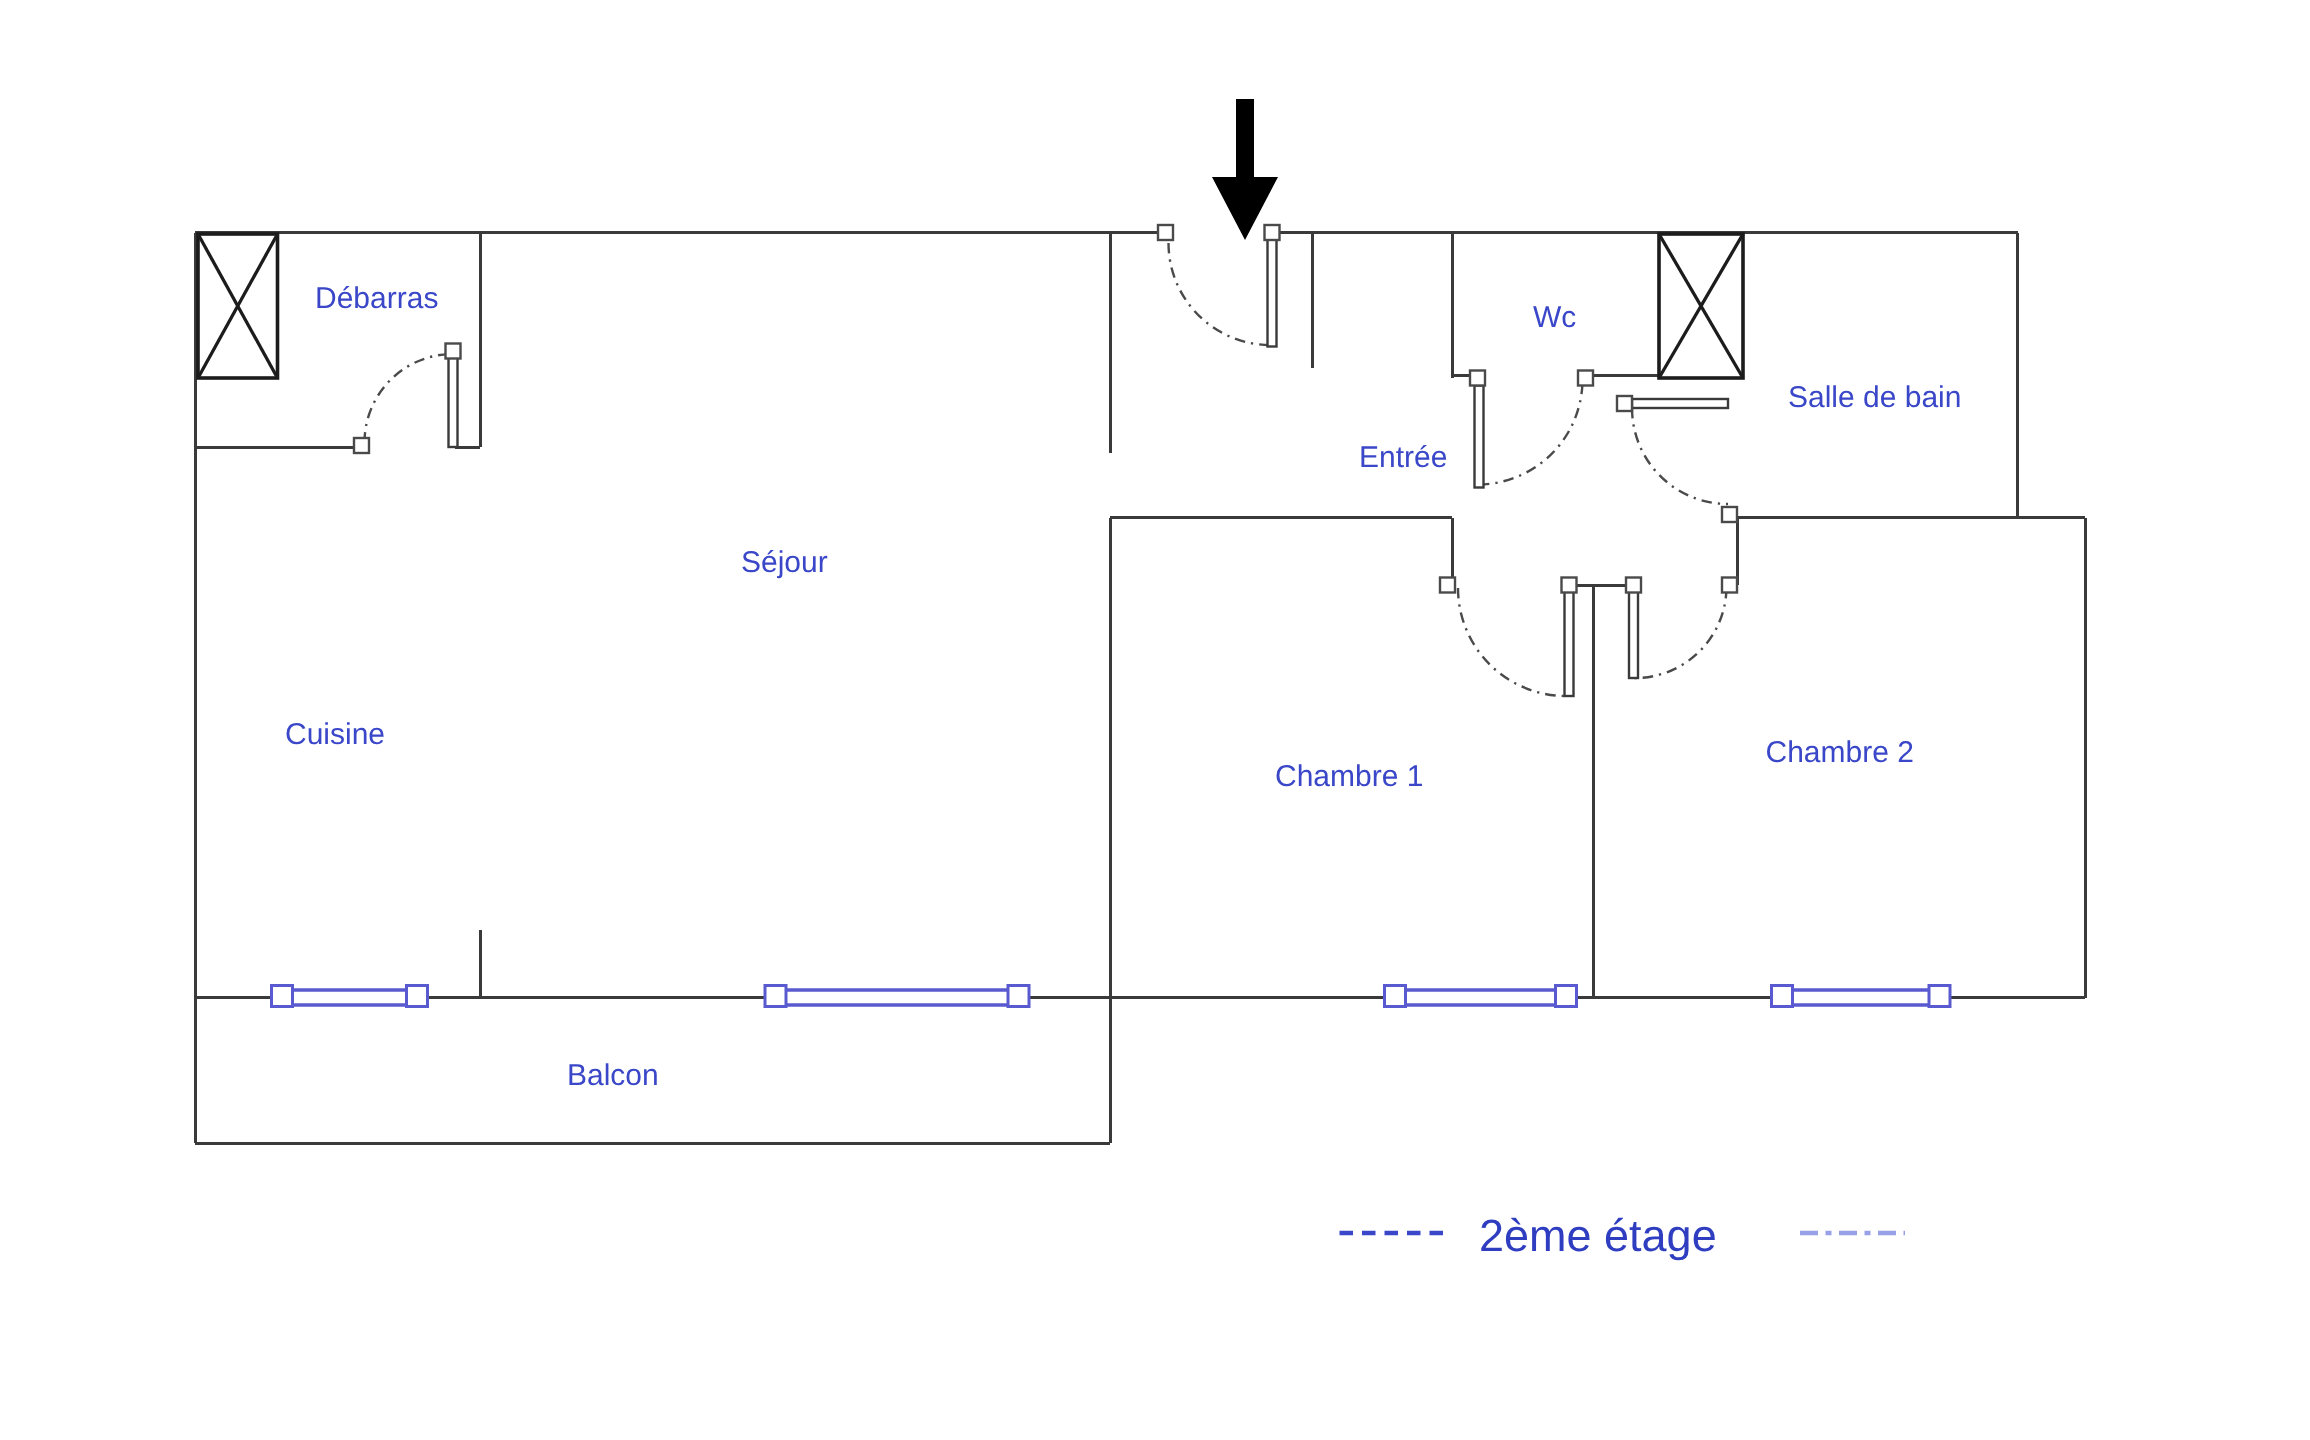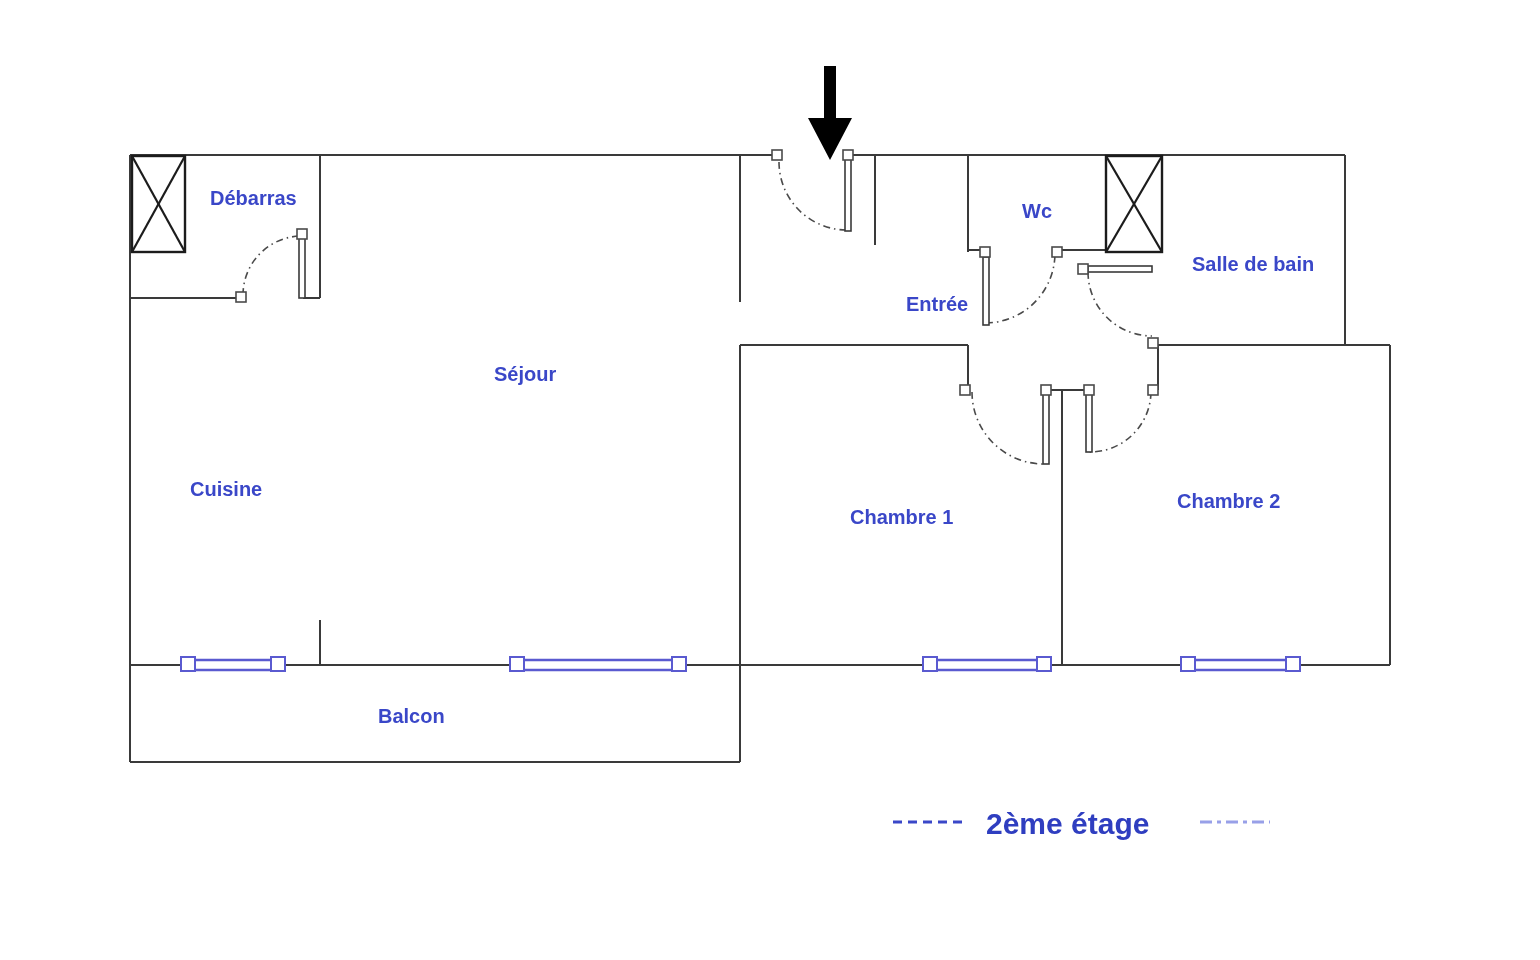--- a/index.html
+++ b/index.html
@@ -7,21 +7,20 @@
     padding: 0;
     background: #ffffff;
     font-family: "Liberation Sans", sans-serif;
   }
   .page {
     position: relative;
     width: 1540px;
     height: 960px;
     background: #ffffff;
     overflow: hidden;
-    font-weight: bold;
   }
   svg { display: block; }
 
   .wall      { stroke: #3a3a3a; stroke-width: 2; fill: none; shape-rendering: crispEdges; }
   .hatch     { stroke: #1c1c1c; stroke-width: 2.4; fill: #ffffff; }
   .hatch-diag{ stroke: #1c1c1c; stroke-width: 2.2; fill: none; }
   .arc       { stroke: #4a4a4a; stroke-width: 1.6; fill: none; stroke-dasharray: 7 4 1.5 4; }
   .door-square { fill: #ffffff; stroke: #4a4a4a; stroke-width: 1.6; }
   .door-leaf   { fill: #ffffff; stroke: #3a3a3a; stroke-width: 1.6; }
   .win-mask  { fill: #ffffff; stroke: none; }

